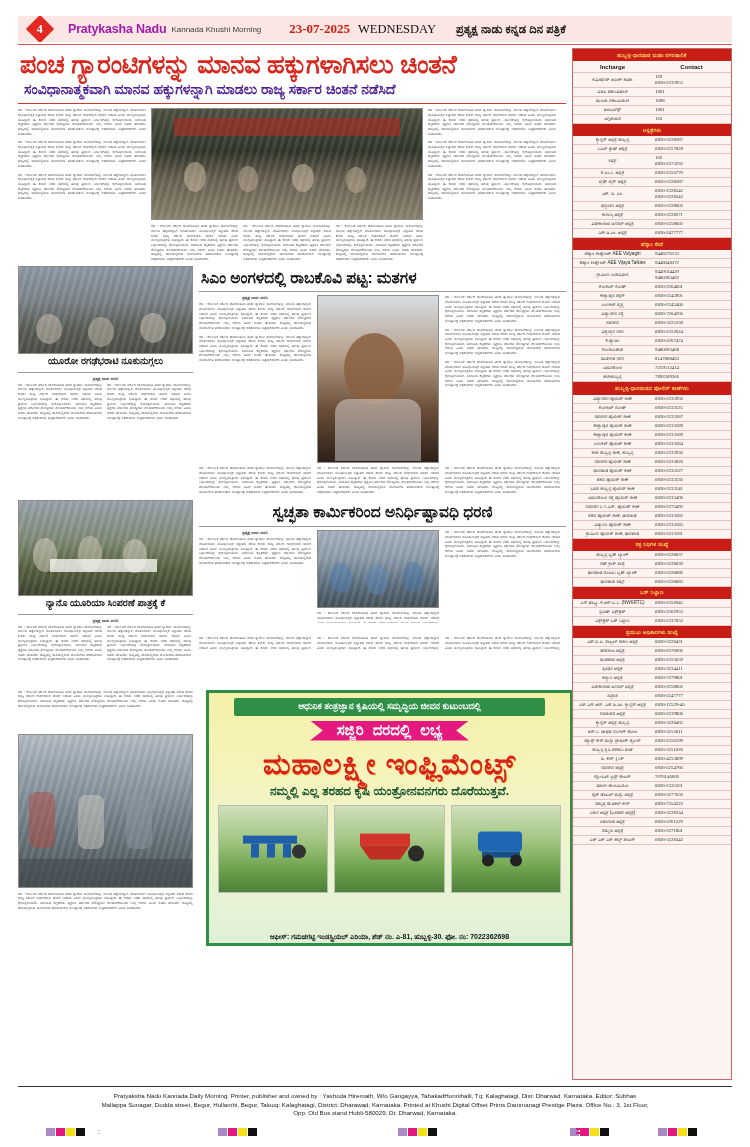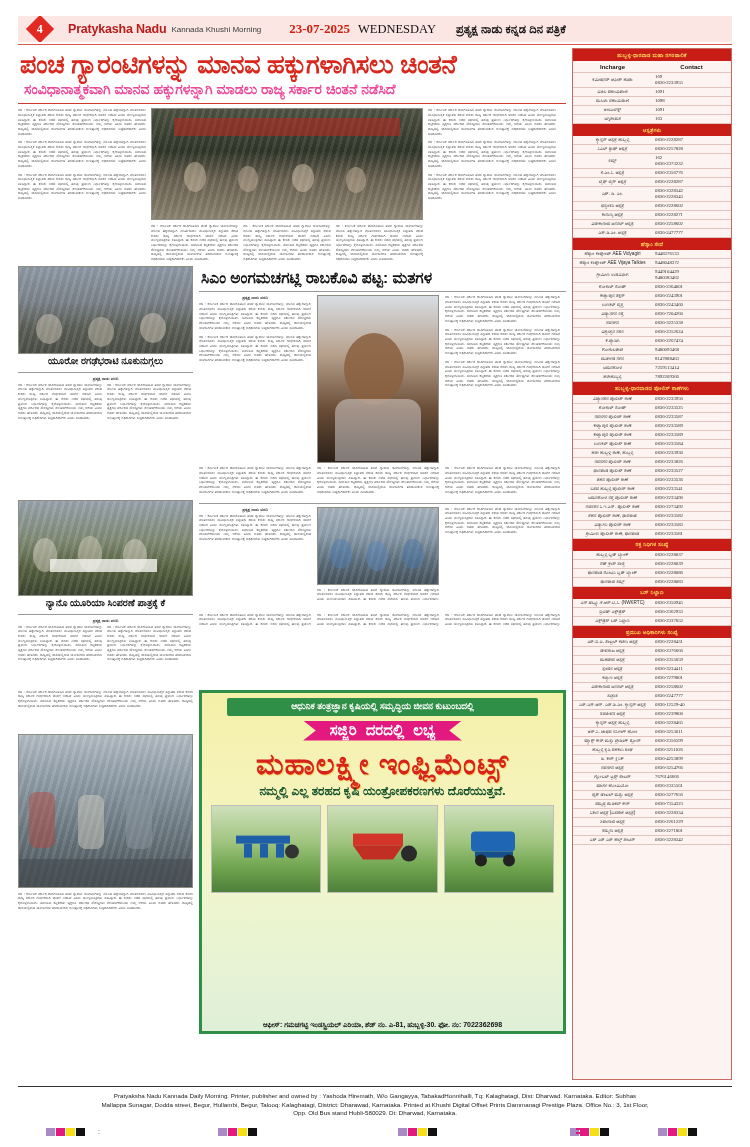--- a/index.html
+++ b/index.html
@@ -30,21 +30,21 @@
     display: flex; align-items: center; justify-content: center;
     flex: 0 0 auto;
   }
   .mast-diamond span {
     transform: rotate(-45deg);
     color: #fff; font-weight: bold; font-size: 12px;
     font-family: "Liberation Serif", serif;
   }
   .mast-title {
     margin-left: 18px;
-    font-size: 12.5px; font-weight: bold; color: #b91c1c;
+    font-size: 12.5px; font-weight: bold; color: #a21caf;
     letter-spacing: -.2px;
     white-space: nowrap;
   }
   .mast-sub {
     margin-left: 5px; font-size: 8px; color: #3a3a3a; white-space: nowrap;
   }
   .mast-date {
     margin-left: 28px;
     font-family: "Liberation Serif", serif;
     font-size: 13px; font-weight: bold; color: #d31f10; white-space: nowrap;
@@ -77,21 +77,21 @@
     position: absolute; left: 18px; top: 48px;
     width: 548px; height: 1032px;
   }
   .headline-1 {
     font-size: 25.5px; font-weight: bold; color: #d8271c;
     line-height: 1.1; letter-spacing: -.3px;
     padding: 2px 0 0 2px;
     white-space: nowrap;
   }
   .subhead-1 {
-    font-size: 14px; color: #ec4899; font-weight: bold;
+    font-size: 14px; color: #4c1d95; font-weight: bold;
     line-height: 1.15; padding: 3px 0 4px 6px;
     white-space: nowrap;
   }
   .hr-red { height: 1px; background: #cf3a30; margin: 2px 0 4px; }
   .hr-grey { height: 1px; background: #9a9a9a; margin: 3px 0; }
 
   
   .copy {
     font-size: 3.4px; line-height: 4.6px;
     color: #3b3b3b; text-align: justify;
@@ -132,24 +132,25 @@
     line-height: 1.2; text-align: left; padding: 3px 0 1px 2px;
   }
   .headline-3 {
     font-size: 15.5px; font-weight: bold; color: #101010;
     line-height: 1.2; text-align: center; padding: 3px 0 2px;
   }
 
   
   .advert {
     position: relative;
-    width: 100%; height: 344px;
+    width: 100%; height: 256px;
     background: linear-gradient(#f4f0a8 0%, #f6f3bb 30%, #eef5cf 62%, #dff0d8 100%);
     border: 3px solid #2f8f46;
     overflow: hidden;
+    margin-left: 7px;
   }
   .ad-greenbar {
     margin: 5px auto 0; width: 86%; height: 18px;
     background: #2f8f46; color: #fff;
     display: flex; align-items: center; justify-content: center;
     font-size: 9px; font-weight: bold; border-radius: 2px;
     white-space: nowrap;
   }
   .ad-ribbon {
     margin: 5px auto 0; width: 44%; height: 20px;
@@ -295,21 +296,21 @@
         <div class="cap">ಯೂರೋ ರಗಢೆಭರಾಟಿ ನೂಕುನುಗ್ಗಲು</div>
         <div class="hr-grey"></div>
         <div class="byline">ಪ್ರತ್ಯಕ್ಷ ನಾಡು ವರದಿ</div>
         <div style="display:flex;gap:5px">
           <div class="copy k" style="width:84px">ಗಡಿ : ಕರ್ನಾಟಕ ಸರ್ಕಾರ ಜಾರಿಗೊಳಿಸಿದ ಪಂಚ ಗ್ಯಾರಂಟಿ ಯೋಜನೆಗಳನ್ನು ಮಾನವ ಹಕ್ಕುಗಳನ್ನಾಗಿ ಮಾರ್ಪಡಿಸಲು ಸಂವಿಧಾನಾತ್ಮಕ ತಿದ್ದುಪಡಿ ತರುವ ಕುರಿತು ರಾಜ್ಯ ಸರ್ಕಾರ ಗಂಭೀರವಾಗಿ ಚಿಂತನೆ ನಡೆಸಿದೆ ಎಂದು ಮುಖ್ಯಮಂತ್ರಿಗಳು ತಿಳಿಸಿದ್ದಾರೆ. ಈ ಕುರಿತು ನಡೆದ ಸಭೆಯಲ್ಲಿ ಹಲವು ಪ್ರಮುಖ ನಿರ್ಧಾರಗಳನ್ನು ಕೈಗೊಳ್ಳಲಾಯಿತು. ಸಮಾಜದ ಕಟ್ಟಕಡೆಯ ವ್ಯಕ್ತಿಗೂ ಸರ್ಕಾರದ ಸೌಲಭ್ಯಗಳು ತಲುಪಬೇಕೆಂಬುದು ನಮ್ಮ ಆಶಯ ಎಂದು ಅವರು ಹೇಳಿದರು. ರಾಜ್ಯದಲ್ಲಿ ಜಾರಿಯಲ್ಲಿರುವ ಯೋಜನೆಗಳ ಪರಿಣಾಮಕಾರಿ ಅನುಷ್ಠಾನಕ್ಕೆ ಅಧಿಕಾರಿಗಳು ಬದ್ಧರಾಗಿರಬೇಕು ಎಂದು ಸೂಚಿಸಿದರು.</div>
           <div class="copy k" style="width:84px">ಗಡಿ : ಕರ್ನಾಟಕ ಸರ್ಕಾರ ಜಾರಿಗೊಳಿಸಿದ ಪಂಚ ಗ್ಯಾರಂಟಿ ಯೋಜನೆಗಳನ್ನು ಮಾನವ ಹಕ್ಕುಗಳನ್ನಾಗಿ ಮಾರ್ಪಡಿಸಲು ಸಂವಿಧಾನಾತ್ಮಕ ತಿದ್ದುಪಡಿ ತರುವ ಕುರಿತು ರಾಜ್ಯ ಸರ್ಕಾರ ಗಂಭೀರವಾಗಿ ಚಿಂತನೆ ನಡೆಸಿದೆ ಎಂದು ಮುಖ್ಯಮಂತ್ರಿಗಳು ತಿಳಿಸಿದ್ದಾರೆ. ಈ ಕುರಿತು ನಡೆದ ಸಭೆಯಲ್ಲಿ ಹಲವು ಪ್ರಮುಖ ನಿರ್ಧಾರಗಳನ್ನು ಕೈಗೊಳ್ಳಲಾಯಿತು. ಸಮಾಜದ ಕಟ್ಟಕಡೆಯ ವ್ಯಕ್ತಿಗೂ ಸರ್ಕಾರದ ಸೌಲಭ್ಯಗಳು ತಲುಪಬೇಕೆಂಬುದು ನಮ್ಮ ಆಶಯ ಎಂದು ಅವರು ಹೇಳಿದರು. ರಾಜ್ಯದಲ್ಲಿ ಜಾರಿಯಲ್ಲಿರುವ ಯೋಜನೆಗಳ ಪರಿಣಾಮಕಾರಿ ಅನುಷ್ಠಾನಕ್ಕೆ ಅಧಿಕಾರಿಗಳು ಬದ್ಧರಾಗಿರಬೇಕು ಎಂದು ಸೂಚಿಸಿದರು.</div>
         </div>
       </div>
 
       <div style="width:367px">
-        <div class="headline-2">ಸಿಎಂ ಅಂಗಮಚಗಟ್ಲಿ ರಾಬಕೊವಿ ಪಟ್ಟ: ಮತಗಳ</div>
+        <div class="headline-2">ಸಿಎಂ ಅಂಗಳದಲ್ಲಿ ರಾಬಕೊವಿ ಪಟ್ಟ: ಮತಗಳ</div>
         <div class="hr-grey"></div>
         <div style="display:flex;gap:6px;margin-top:2px">
           <div style="width:112px">
             <div class="byline">ಪ್ರತ್ಯಕ್ಷ ನಾಡು ವರದಿ</div>
             <div class="copy k">ಗಡಿ : ಕರ್ನಾಟಕ ಸರ್ಕಾರ ಜಾರಿಗೊಳಿಸಿದ ಪಂಚ ಗ್ಯಾರಂಟಿ ಯೋಜನೆಗಳನ್ನು ಮಾನವ ಹಕ್ಕುಗಳನ್ನಾಗಿ ಮಾರ್ಪಡಿಸಲು ಸಂವಿಧಾನಾತ್ಮಕ ತಿದ್ದುಪಡಿ ತರುವ ಕುರಿತು ರಾಜ್ಯ ಸರ್ಕಾರ ಗಂಭೀರವಾಗಿ ಚಿಂತನೆ ನಡೆಸಿದೆ ಎಂದು ಮುಖ್ಯಮಂತ್ರಿಗಳು ತಿಳಿಸಿದ್ದಾರೆ. ಈ ಕುರಿತು ನಡೆದ ಸಭೆಯಲ್ಲಿ ಹಲವು ಪ್ರಮುಖ ನಿರ್ಧಾರಗಳನ್ನು ಕೈಗೊಳ್ಳಲಾಯಿತು. ಸಮಾಜದ ಕಟ್ಟಕಡೆಯ ವ್ಯಕ್ತಿಗೂ ಸರ್ಕಾರದ ಸೌಲಭ್ಯಗಳು ತಲುಪಬೇಕೆಂಬುದು ನಮ್ಮ ಆಶಯ ಎಂದು ಅವರು ಹೇಳಿದರು. ರಾಜ್ಯದಲ್ಲಿ ಜಾರಿಯಲ್ಲಿರುವ ಯೋಜನೆಗಳ ಪರಿಣಾಮಕಾರಿ ಅನುಷ್ಠಾನಕ್ಕೆ ಅಧಿಕಾರಿಗಳು ಬದ್ಧರಾಗಿರಬೇಕು ಎಂದು ಸೂಚಿಸಿದರು.</div>
             <div class="copy k" style="margin-top:4px">ಗಡಿ : ಕರ್ನಾಟಕ ಸರ್ಕಾರ ಜಾರಿಗೊಳಿಸಿದ ಪಂಚ ಗ್ಯಾರಂಟಿ ಯೋಜನೆಗಳನ್ನು ಮಾನವ ಹಕ್ಕುಗಳನ್ನಾಗಿ ಮಾರ್ಪಡಿಸಲು ಸಂವಿಧಾನಾತ್ಮಕ ತಿದ್ದುಪಡಿ ತರುವ ಕುರಿತು ರಾಜ್ಯ ಸರ್ಕಾರ ಗಂಭೀರವಾಗಿ ಚಿಂತನೆ ನಡೆಸಿದೆ ಎಂದು ಮುಖ್ಯಮಂತ್ರಿಗಳು ತಿಳಿಸಿದ್ದಾರೆ. ಈ ಕುರಿತು ನಡೆದ ಸಭೆಯಲ್ಲಿ ಹಲವು ಪ್ರಮುಖ ನಿರ್ಧಾರಗಳನ್ನು ಕೈಗೊಳ್ಳಲಾಯಿತು. ಸಮಾಜದ ಕಟ್ಟಕಡೆಯ ವ್ಯಕ್ತಿಗೂ ಸರ್ಕಾರದ ಸೌಲಭ್ಯಗಳು ತಲುಪಬೇಕೆಂಬುದು ನಮ್ಮ ಆಶಯ ಎಂದು ಅವರು ಹೇಳಿದರು. ರಾಜ್ಯದಲ್ಲಿ ಜಾರಿಯಲ್ಲಿರುವ ಯೋಜನೆಗಳ ಪರಿಣಾಮಕಾರಿ ಅನುಷ್ಠಾನಕ್ಕೆ ಅಧಿಕಾರಿಗಳು ಬದ್ಧರಾಗಿರಬೇಕು ಎಂದು ಸೂಚಿಸಿದರು.</div>
           </div>
           <div style="width:122px">
             <div class="photo p-portrait">
               <div class="photo-blob" style="left:22%;top:22%;width:60px;height:72px;background:#8a5f3f;opacity:.85"></div>
@@ -342,20 +343,21 @@
         <div class="cap">ನ್ಯಾನೊ ಯೂರಿಯಾ ಸಿಂಪರಣೆ ಪಾತ್ರಕ್ಕೆ ಕೆ</div>
         <div class="hr-grey"></div>
         <div class="byline">ಪ್ರತ್ಯಕ್ಷ ನಾಡು ವರದಿ</div>
         <div style="display:flex;gap:5px">
           <div class="copy k" style="width:84px;height:60px">ಗಡಿ : ಕರ್ನಾಟಕ ಸರ್ಕಾರ ಜಾರಿಗೊಳಿಸಿದ ಪಂಚ ಗ್ಯಾರಂಟಿ ಯೋಜನೆಗಳನ್ನು ಮಾನವ ಹಕ್ಕುಗಳನ್ನಾಗಿ ಮಾರ್ಪಡಿಸಲು ಸಂವಿಧಾನಾತ್ಮಕ ತಿದ್ದುಪಡಿ ತರುವ ಕುರಿತು ರಾಜ್ಯ ಸರ್ಕಾರ ಗಂಭೀರವಾಗಿ ಚಿಂತನೆ ನಡೆಸಿದೆ ಎಂದು ಮುಖ್ಯಮಂತ್ರಿಗಳು ತಿಳಿಸಿದ್ದಾರೆ. ಈ ಕುರಿತು ನಡೆದ ಸಭೆಯಲ್ಲಿ ಹಲವು ಪ್ರಮುಖ ನಿರ್ಧಾರಗಳನ್ನು ಕೈಗೊಳ್ಳಲಾಯಿತು. ಸಮಾಜದ ಕಟ್ಟಕಡೆಯ ವ್ಯಕ್ತಿಗೂ ಸರ್ಕಾರದ ಸೌಲಭ್ಯಗಳು ತಲುಪಬೇಕೆಂಬುದು ನಮ್ಮ ಆಶಯ ಎಂದು ಅವರು ಹೇಳಿದರು. ರಾಜ್ಯದಲ್ಲಿ ಜಾರಿಯಲ್ಲಿರುವ ಯೋಜನೆಗಳ ಪರಿಣಾಮಕಾರಿ ಅನುಷ್ಠಾನಕ್ಕೆ ಅಧಿಕಾರಿಗಳು ಬದ್ಧರಾಗಿರಬೇಕು ಎಂದು ಸೂಚಿಸಿದರು.</div>
           <div class="copy k" style="width:84px;height:60px">ಗಡಿ : ಕರ್ನಾಟಕ ಸರ್ಕಾರ ಜಾರಿಗೊಳಿಸಿದ ಪಂಚ ಗ್ಯಾರಂಟಿ ಯೋಜನೆಗಳನ್ನು ಮಾನವ ಹಕ್ಕುಗಳನ್ನಾಗಿ ಮಾರ್ಪಡಿಸಲು ಸಂವಿಧಾನಾತ್ಮಕ ತಿದ್ದುಪಡಿ ತರುವ ಕುರಿತು ರಾಜ್ಯ ಸರ್ಕಾರ ಗಂಭೀರವಾಗಿ ಚಿಂತನೆ ನಡೆಸಿದೆ ಎಂದು ಮುಖ್ಯಮಂತ್ರಿಗಳು ತಿಳಿಸಿದ್ದಾರೆ. ಈ ಕುರಿತು ನಡೆದ ಸಭೆಯಲ್ಲಿ ಹಲವು ಪ್ರಮುಖ ನಿರ್ಧಾರಗಳನ್ನು ಕೈಗೊಳ್ಳಲಾಯಿತು. ಸಮಾಜದ ಕಟ್ಟಕಡೆಯ ವ್ಯಕ್ತಿಗೂ ಸರ್ಕಾರದ ಸೌಲಭ್ಯಗಳು ತಲುಪಬೇಕೆಂಬುದು ನಮ್ಮ ಆಶಯ ಎಂದು ಅವರು ಹೇಳಿದರು. ರಾಜ್ಯದಲ್ಲಿ ಜಾರಿಯಲ್ಲಿರುವ ಯೋಜನೆಗಳ ಪರಿಣಾಮಕಾರಿ ಅನುಷ್ಠಾನಕ್ಕೆ ಅಧಿಕಾರಿಗಳು ಬದ್ಧರಾಗಿರಬೇಕು ಎಂದು ಸೂಚಿಸಿದರು.</div>
         </div>
       </div>
 
       <div style="width:367px">
+        <div class="headline-3">ಸ್ವಚ್ಛತಾ ಕಾರ್ಮಿಕರಿಂದ ಅನಿರ್ಧಿಷ್ಟಾವಧಿ ಧರಣಿ</div>
         <div class="hr-grey"></div>
         <div style="display:flex;gap:6px;margin-top:2px">
           <div style="width:112px">
             <div class="byline">ಪ್ರತ್ಯಕ್ಷ ನಾಡು ವರದಿ</div>
             <div class="copy k" style="height:96px">ಗಡಿ : ಕರ್ನಾಟಕ ಸರ್ಕಾರ ಜಾರಿಗೊಳಿಸಿದ ಪಂಚ ಗ್ಯಾರಂಟಿ ಯೋಜನೆಗಳನ್ನು ಮಾನವ ಹಕ್ಕುಗಳನ್ನಾಗಿ ಮಾರ್ಪಡಿಸಲು ಸಂವಿಧಾನಾತ್ಮಕ ತಿದ್ದುಪಡಿ ತರುವ ಕುರಿತು ರಾಜ್ಯ ಸರ್ಕಾರ ಗಂಭೀರವಾಗಿ ಚಿಂತನೆ ನಡೆಸಿದೆ ಎಂದು ಮುಖ್ಯಮಂತ್ರಿಗಳು ತಿಳಿಸಿದ್ದಾರೆ. ಈ ಕುರಿತು ನಡೆದ ಸಭೆಯಲ್ಲಿ ಹಲವು ಪ್ರಮುಖ ನಿರ್ಧಾರಗಳನ್ನು ಕೈಗೊಳ್ಳಲಾಯಿತು. ಸಮಾಜದ ಕಟ್ಟಕಡೆಯ ವ್ಯಕ್ತಿಗೂ ಸರ್ಕಾರದ ಸೌಲಭ್ಯಗಳು ತಲುಪಬೇಕೆಂಬುದು ನಮ್ಮ ಆಶಯ ಎಂದು ಅವರು ಹೇಳಿದರು. ರಾಜ್ಯದಲ್ಲಿ ಜಾರಿಯಲ್ಲಿರುವ ಯೋಜನೆಗಳ ಪರಿಣಾಮಕಾರಿ ಅನುಷ್ಠಾನಕ್ಕೆ ಅಧಿಕಾರಿಗಳು ಬದ್ಧರಾಗಿರಬೇಕು ಎಂದು ಸೂಚಿಸಿದರು.</div>
           </div>
           <div style="width:122px">
             <div class="photo p-protest">
               <div class="photo-bars"></div>
               <div class="photo-blob" style="left:10%;top:42%;width:22px;height:30px;background:#4f7fb4"></div>
@@ -387,21 +389,21 @@
           <div style="position:absolute;left:0;bottom:0;width:100%;height:18%;background:rgba(70,78,84,.65)"></div>
         </div>
         <div class="copy k" style="height:36px;margin-top:4px">ಗಡಿ : ಕರ್ನಾಟಕ ಸರ್ಕಾರ ಜಾರಿಗೊಳಿಸಿದ ಪಂಚ ಗ್ಯಾರಂಟಿ ಯೋಜನೆಗಳನ್ನು ಮಾನವ ಹಕ್ಕುಗಳನ್ನಾಗಿ ಮಾರ್ಪಡಿಸಲು ಸಂವಿಧಾನಾತ್ಮಕ ತಿದ್ದುಪಡಿ ತರುವ ಕುರಿತು ರಾಜ್ಯ ಸರ್ಕಾರ ಗಂಭೀರವಾಗಿ ಚಿಂತನೆ ನಡೆಸಿದೆ ಎಂದು ಮುಖ್ಯಮಂತ್ರಿಗಳು ತಿಳಿಸಿದ್ದಾರೆ. ಈ ಕುರಿತು ನಡೆದ ಸಭೆಯಲ್ಲಿ ಹಲವು ಪ್ರಮುಖ ನಿರ್ಧಾರಗಳನ್ನು ಕೈಗೊಳ್ಳಲಾಯಿತು. ಸಮಾಜದ ಕಟ್ಟಕಡೆಯ ವ್ಯಕ್ತಿಗೂ ಸರ್ಕಾರದ ಸೌಲಭ್ಯಗಳು ತಲುಪಬೇಕೆಂಬುದು ನಮ್ಮ ಆಶಯ ಎಂದು ಅವರು ಹೇಳಿದರು. ರಾಜ್ಯದಲ್ಲಿ ಜಾರಿಯಲ್ಲಿರುವ ಯೋಜನೆಗಳ ಪರಿಣಾಮಕಾರಿ ಅನುಷ್ಠಾನಕ್ಕೆ ಅಧಿಕಾರಿಗಳು ಬದ್ಧರಾಗಿರಬೇಕು ಎಂದು ಸೂಚಿಸಿದರು.</div>
       </div>
 
       <div style="width:367px">
         <div class="advert">
           <div class="ad-greenbar">ಆಧುನಿಕ ತಂತ್ರಜ್ಞಾನ ಕೃಷಿಯಲ್ಲಿ ಸಮೃದ್ಧಿಯ ಜೀವನ ಕುಟುಂಬದಲ್ಲಿ</div>
           <div class="ad-ribbon">ಸಜ್ಜಿರಿ ದರದಲ್ಲಿ ಲಭ್ಯ</div>
           <div class="ad-title">ಮಹಾಲಕ್ಷ್ಮೀ ಇಂಫ್ಲಿಮೆಂಟ್ಸ್</div>
-          <div class="ad-line">ನಮ್ಮಲ್ಲಿ ಎಲ್ಲ ತರಹದ ಕೃಷಿ ಯಂತ್ರೋಪಕರಣಗಳು ದೊರೆಯುತ್ತವೆ.</div>
+          <div class="ad-line">ನಮ್ಮಲ್ಲಿ ಎಲ್ಲ ತರಹದ ಕೃಷಿ ಯಂತ್ರೋನವನಗರು ದೊರೆಯುತ್ತವೆ.</div>
           <div class="ad-photos">
             <div class="ad-photo">
               <svg class="ad-mach" width="72" height="46" viewBox="0 0 72 46">
                 <rect x="6" y="14" width="54" height="8" fill="#1f5fa8"></rect>
                 <rect x="14" y="22" width="8" height="14" fill="#1f5fa8"></rect>
                 <rect x="30" y="22" width="8" height="14" fill="#1f5fa8"></rect>
                 <rect x="46" y="22" width="8" height="14" fill="#1f5fa8"></rect>
                 <circle cx="62" cy="30" r="7" fill="#333"></circle>
               </svg>
             </div>

